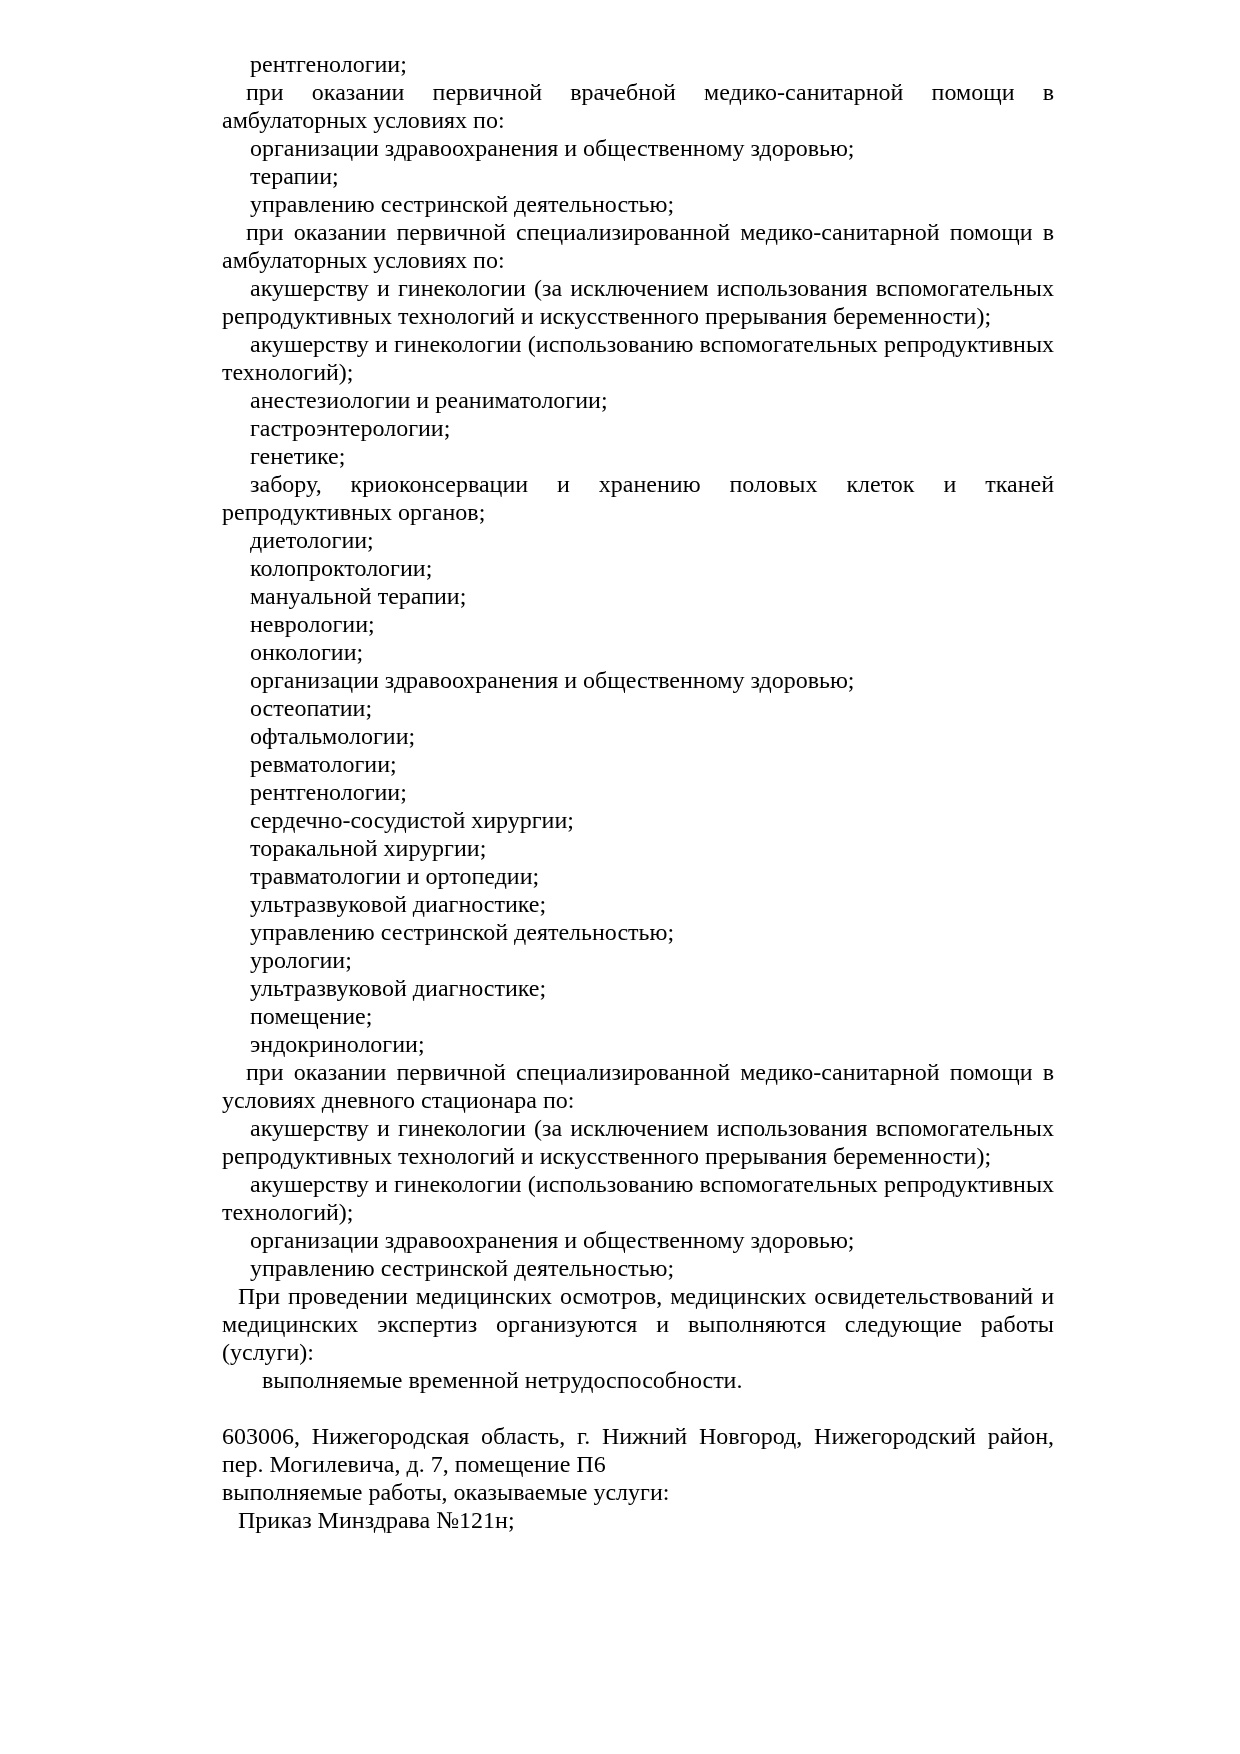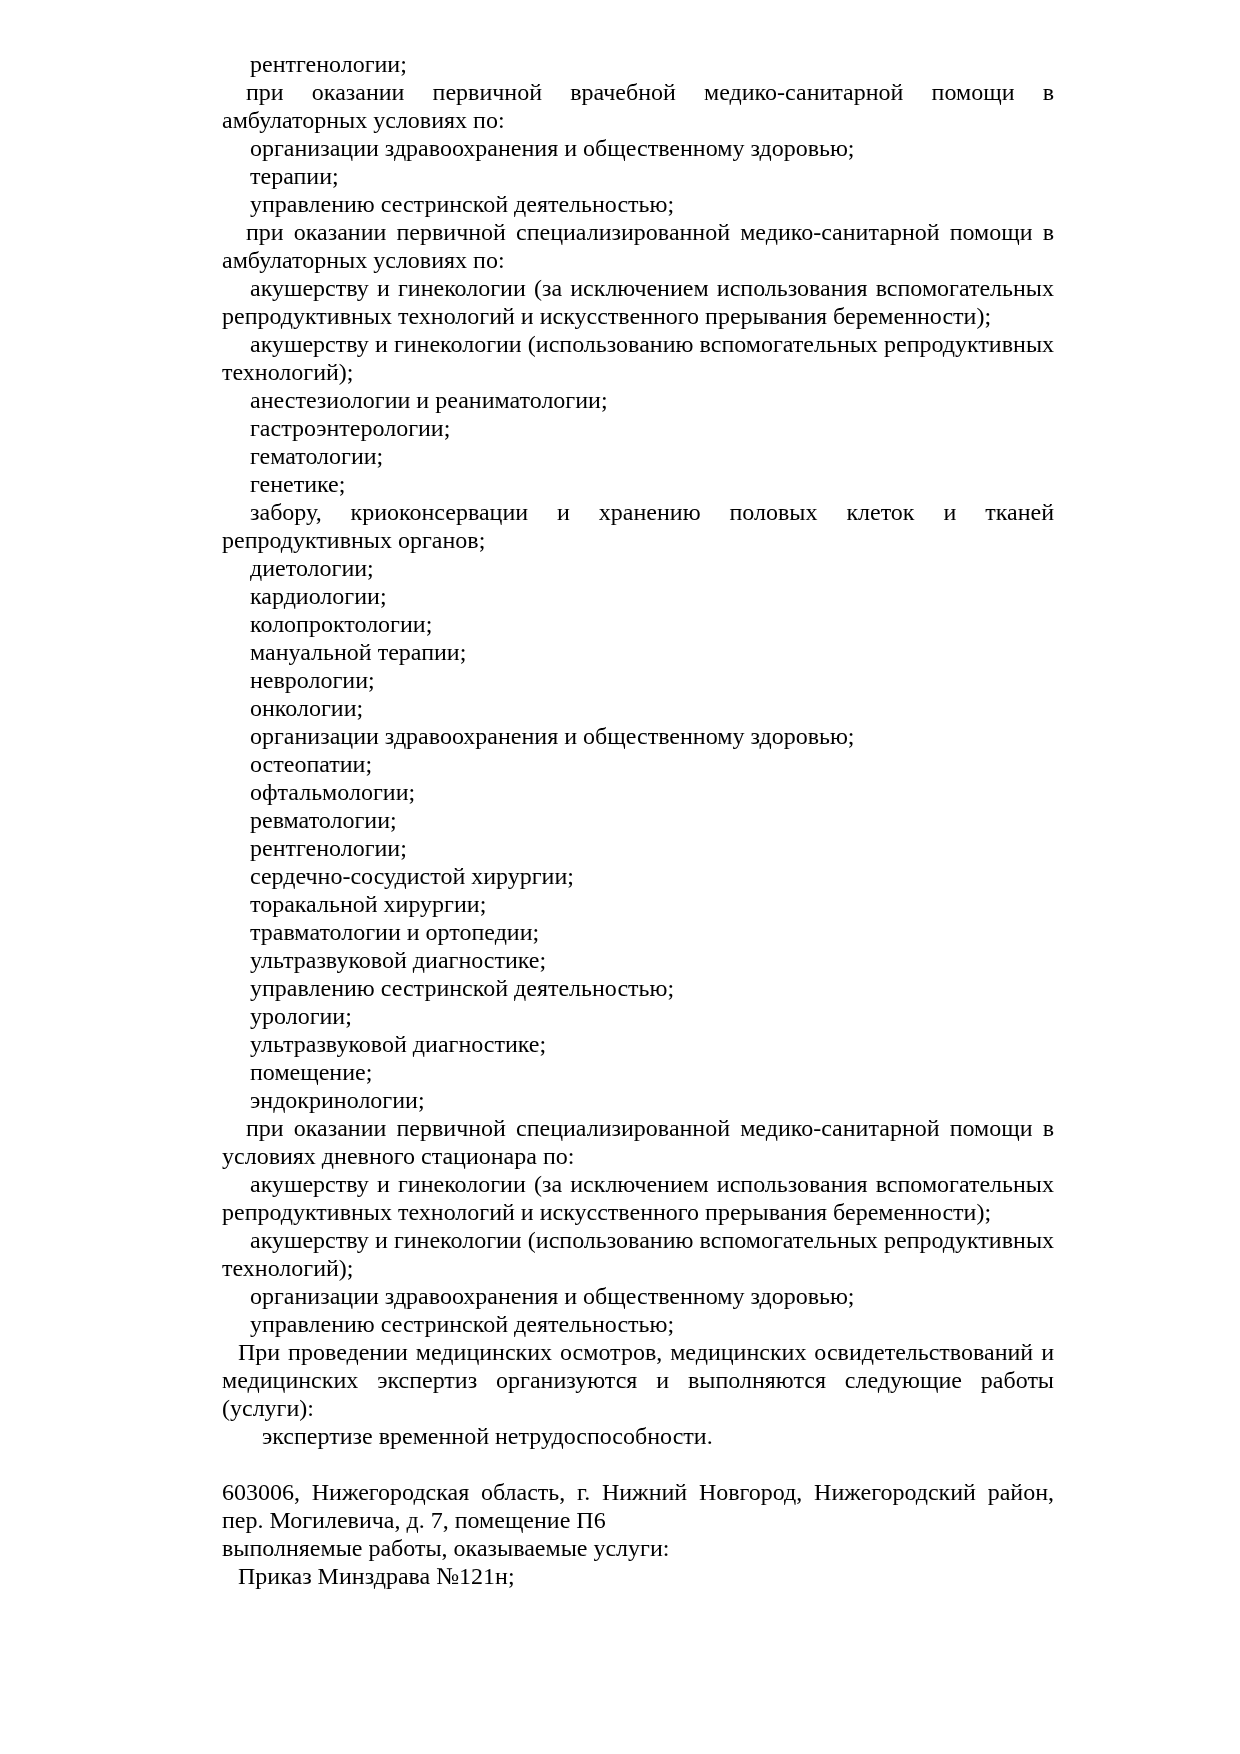--- a/index.html
+++ b/index.html
@@ -50,25 +50,23 @@
       <p class="p-item">рентгенологии;</p>
       <p class="p-para">при оказании первичной врачебной медико-санитарной помощи в амбулаторных условиях по:</p>
       <p class="p-item">организации здравоохранения и общественному здоровью;</p>
       <p class="p-item">терапии;</p>
       <p class="p-item">управлению сестринской деятельностью;</p>
       <p class="p-para">при оказании первичной специализированной медико-санитарной помощи в амбулаторных условиях по:</p>
       <p class="p-item">акушерству и гинекологии (за исключением использования вспомогательных репродуктивных технологий и искусственного прерывания беременности);</p>
       <p class="p-item">акушерству и гинекологии (использованию вспомогательных репродуктивных технологий);</p>
       <p class="p-item">анестезиологии и реаниматологии;</p>
       <p class="p-item">гастроэнтерологии;</p>
-      <p class="p-item">гематологии;</p>
       <p class="p-item">генетике;</p>
       <p class="p-item">забору, криоконсервации и хранению половых клеток и тканей репродуктивных органов;</p>
       <p class="p-item">диетологии;</p>
-      <p class="p-item">кардиологии;</p>
       <p class="p-item">колопроктологии;</p>
       <p class="p-item">мануальной терапии;</p>
       <p class="p-item">неврологии;</p>
       <p class="p-item">онкологии;</p>
       <p class="p-item">организации здравоохранения и общественному здоровью;</p>
       <p class="p-item">остеопатии;</p>
       <p class="p-item">офтальмологии;</p>
       <p class="p-item">ревматологии;</p>
       <p class="p-item">рентгенологии;</p>
       <p class="p-item">сердечно-сосудистой хирургии;</p>
@@ -79,19 +77,19 @@
       <p class="p-item">урологии;</p>
       <p class="p-item">ультразвуковой диагностике;</p>
       <p class="p-item">помещение;</p>
       <p class="p-item">эндокринологии;</p>
       <p class="p-para">при оказании первичной специализированной медико-санитарной помощи в условиях дневного стационара по:</p>
       <p class="p-item">акушерству и гинекологии (за исключением использования вспомогательных репродуктивных технологий и искусственного прерывания беременности);</p>
       <p class="p-item">акушерству и гинекологии (использованию вспомогательных репродуктивных технологий);</p>
       <p class="p-item">организации здравоохранения и общественному здоровью;</p>
       <p class="p-item">управлению сестринской деятельностью;</p>
       <p class="p-lead">При проведении медицинских осмотров, медицинских освидетельствований и медицинских экспертиз организуются и выполняются следующие работы (услуги):</p>
-      <p class="p-item-deep">экспертизе временной нетрудоспособности.</p>
+      <p class="p-item-deep">выполняемые временной нетрудоспособности.</p>
       <p class="p-spacer"></p>
       <p class="p-address">603006, Нижегородская область, г. Нижний Новгород, Нижегородский район, пер. Могилевича, д. 7, помещение П6</p>
       <p class="p-address">выполняемые работы, оказываемые услуги:</p>
       <p class="p-lead">Приказ Минздрава №121н;</p>
     </div>
 </div>
 
 </body></html>

